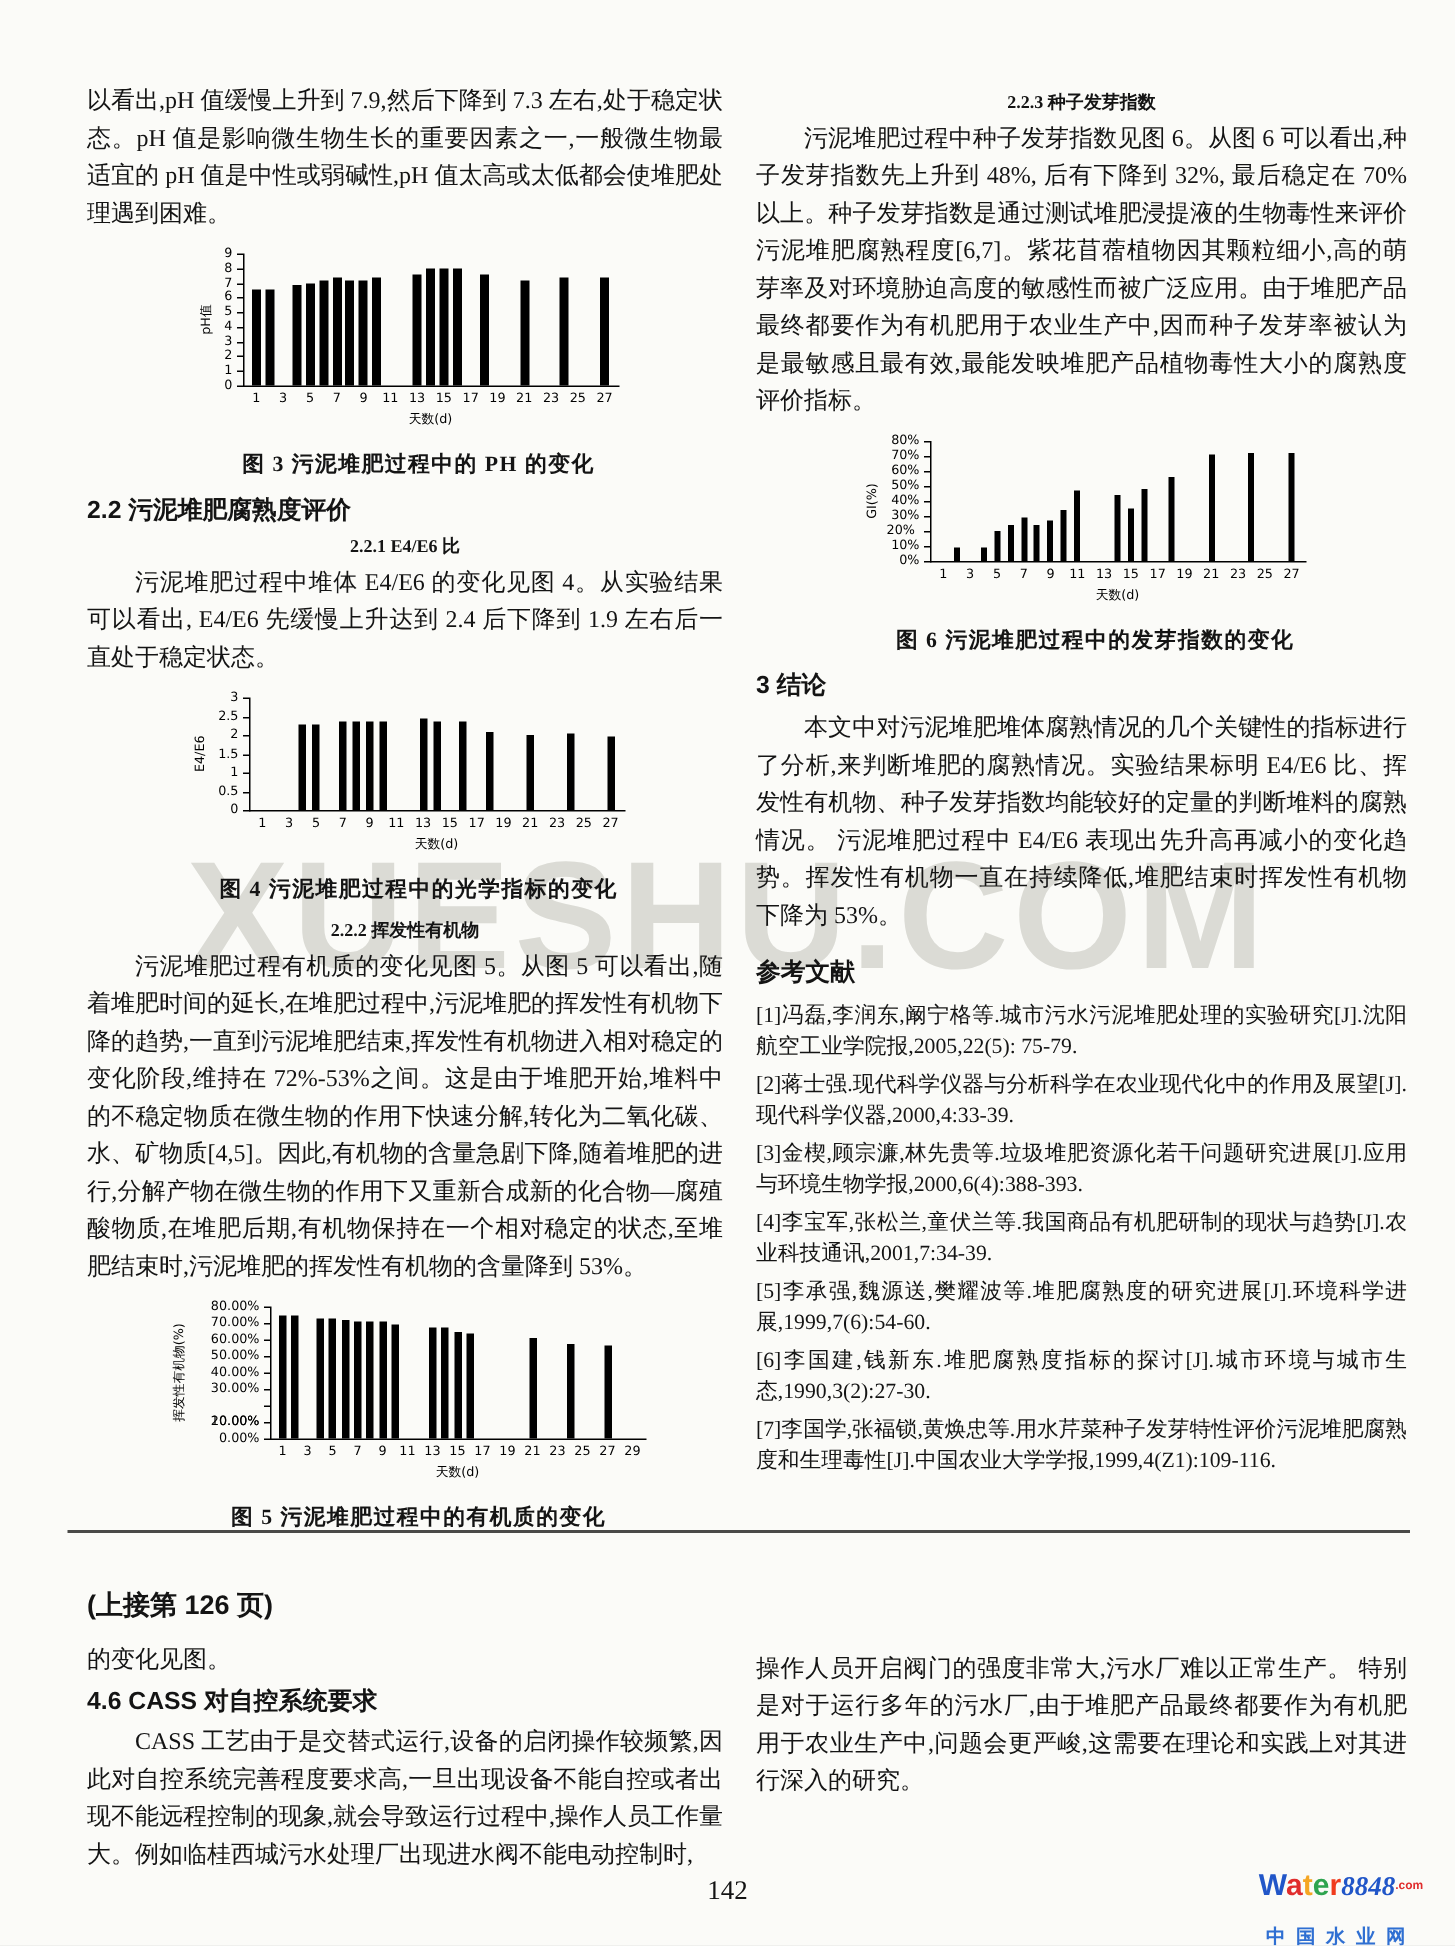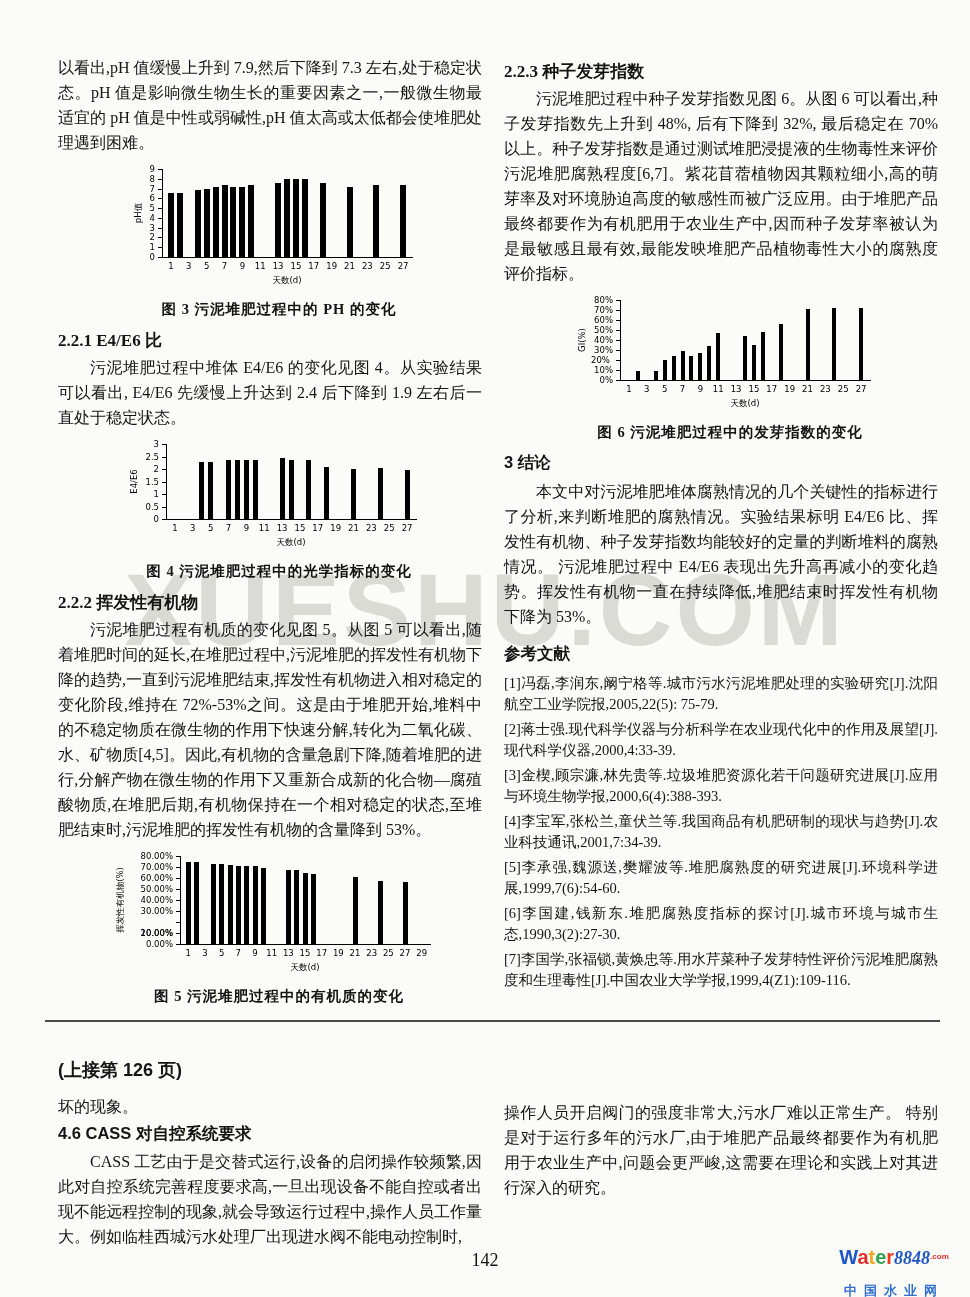--- a/index.html
+++ b/index.html
@@ -8,21 +8,21 @@
   .watermark{position:absolute;top:552px;left:-20px;width:1010px;text-align:center;
              font-family:"Liberation Sans","DejaVu Sans",sans-serif;font-weight:bold;
              font-size:102px;color:#dbdbd5;letter-spacing:3px;z-index:0;user-select:none;}
   .col{position:absolute;z-index:1;}
   .col-left{left:58px;top:55px;width:424px;}
   .col-right{left:504px;top:55px;width:434px;}
   .para{font-size:16px;line-height:25px;text-align:justify;margin:0 0 4px 0;}
   .indent{text-indent:2em;}
   .h-sans{font-family:"Liberation Sans","DejaVu Sans",sans-serif;font-weight:bold;
           font-size:16.5px;margin:7px 0 5px 0;}
-  .h-sub{font-weight:bold;font-size:17px;margin:5px 0 3px 0;}
+  .h-sub{font-weight:bold;font-size:12px;margin:5px 0 3px 0;text-align:center;}
   .figure{display:flex;flex-direction:column;align-items:center;margin:8px auto 10px auto;padding-left:18px;}
   .chart{position:relative;background:transparent;}
   .chart div{position:absolute;}
   .chart .plot{border-left:1.5px solid #000;border-bottom:1.5px solid #000;}
   .chart .ctext{font-family:"DejaVu Sans","Liberation Sans",sans-serif;font-size:8.5px;color:#000;line-height:10px;}
   .fig-caption{font-weight:bold;font-size:14.5px;margin-top:9px;letter-spacing:1px;}
   .refs-title{font-family:"Liberation Sans","DejaVu Sans",sans-serif;font-weight:bold;
               font-size:16.5px;margin:14px 0 8px 0;}
   .ref{font-size:14.5px;line-height:21px;text-align:justify;margin:0 0 4px 0;font-style:normal;}
   .separator{position:absolute;left:45px;top:1020px;width:895px;height:2px;background:#4a4a48;z-index:1;}
@@ -104,20 +104,21 @@
           <div class="ctext" style="left: 187.643px; width: 20px; top: 98px; text-align: center;">19</div>
           <div class="ctext" style="left: 205.5px; width: 20px; top: 98px; text-align: center;">21</div>
           <div class="ctext" style="left: 223.357px; width: 20px; top: 98px; text-align: center;">23</div>
           <div class="ctext" style="left: 241.214px; width: 20px; top: 98px; text-align: center;">25</div>
           <div class="ctext" style="left: 259.071px; width: 20px; top: 98px; text-align: center;">27</div>
           <div class="ctext" style="left: 28px; width: 250px; top: 112px; text-align: center;">天数(d)</div>
         </div>
       <div class="fig-caption">图 3  污泥堆肥过程中的 PH 的变化</div>
     </div>
 
+    <div class="h-sans">2.2  污泥堆肥腐熟度评价</div>
     <div class="h-sub">2.2.1  E4/E6 比</div>
     <p class="para indent">污泥堆肥过程中堆体 E4/E6 的变化见图 4。从实验结果可以看出, E4/E6 先缓慢上升达到 2.4 后下降到 1.9 左右后一直处于稳定状态。</p>
 
     <div class="figure">
       <div class="chart" style="width: 298px; height: 115px;">
           <div class="plot" style="left: 36px; top: 6px; width: 250px; height: 75px;"></div>
           <div class="ctext" style="left: -1px; top: 81px; width: 75px; text-align: center; transform-origin: 0px 0px; transform: rotate(-90deg); white-space: nowrap;">E4/E6</div>
           <div class="ctext" style="left: 10px; width: 19px; top: 76px; text-align: right;">0</div>
           <div style="left: 32px; top: 81px; width: 4px; height: 1px; background: rgb(0, 0, 0);"></div>
           <div class="ctext" style="left: 10px; width: 19px; top: 63.5px; text-align: right;">0.5</div>
@@ -297,21 +298,21 @@
     <div class="ref">[4]李宝军,张松兰,童伏兰等.我国商品有机肥研制的现状与趋势[J].农业科技通讯,2001,7:34-39.</div>
     <div class="ref">[5]李承强,魏源送,樊耀波等.堆肥腐熟度的研究进展[J].环境科学进展,1999,7(6):54-60.</div>
     <div class="ref">[6]李国建,钱新东.堆肥腐熟度指标的探讨[J].城市环境与城市生态,1990,3(2):27-30.</div>
     <div class="ref">[7]李国学,张福锁,黄焕忠等.用水芹菜种子发芽特性评价污泥堆肥腐熟度和生理毒性[J].中国农业大学学报,1999,4(Z1):109-116.</div>
   </div>
 
   <div class="separator"></div>
 
   <div class="col bottom-left">
     <div class="cont-note">(上接第 126 页)</div>
-    <p class="para">坏的现象。</p>
+    <p class="para">的变化见图。</p>
     <div class="h46">4.6  CASS 对自控系统要求</div>
     <p class="para indent">CASS 工艺由于是交替式运行,设备的启闭操作较频繁,因此对自控系统完善程度要求高,一旦出现设备不能自控或者出现不能远程控制的现象,就会导致运行过程中,操作人员工作量大。例如临桂西城污水处理厂出现进水阀不能电动控制时,</p>
   </div>
   <div class="col bottom-right">
     <p class="para">操作人员开启阀门的强度非常大,污水厂难以正常生产。 特别是对于运行多年的污水厂,由于堆肥产品最终都要作为有机肥用于农业生产中,问题会更严峻,这需要在理论和实践上对其进行深入的研究。</p>
   </div>
 
   <div class="page-num">142</div>
 
   <div class="logo">

